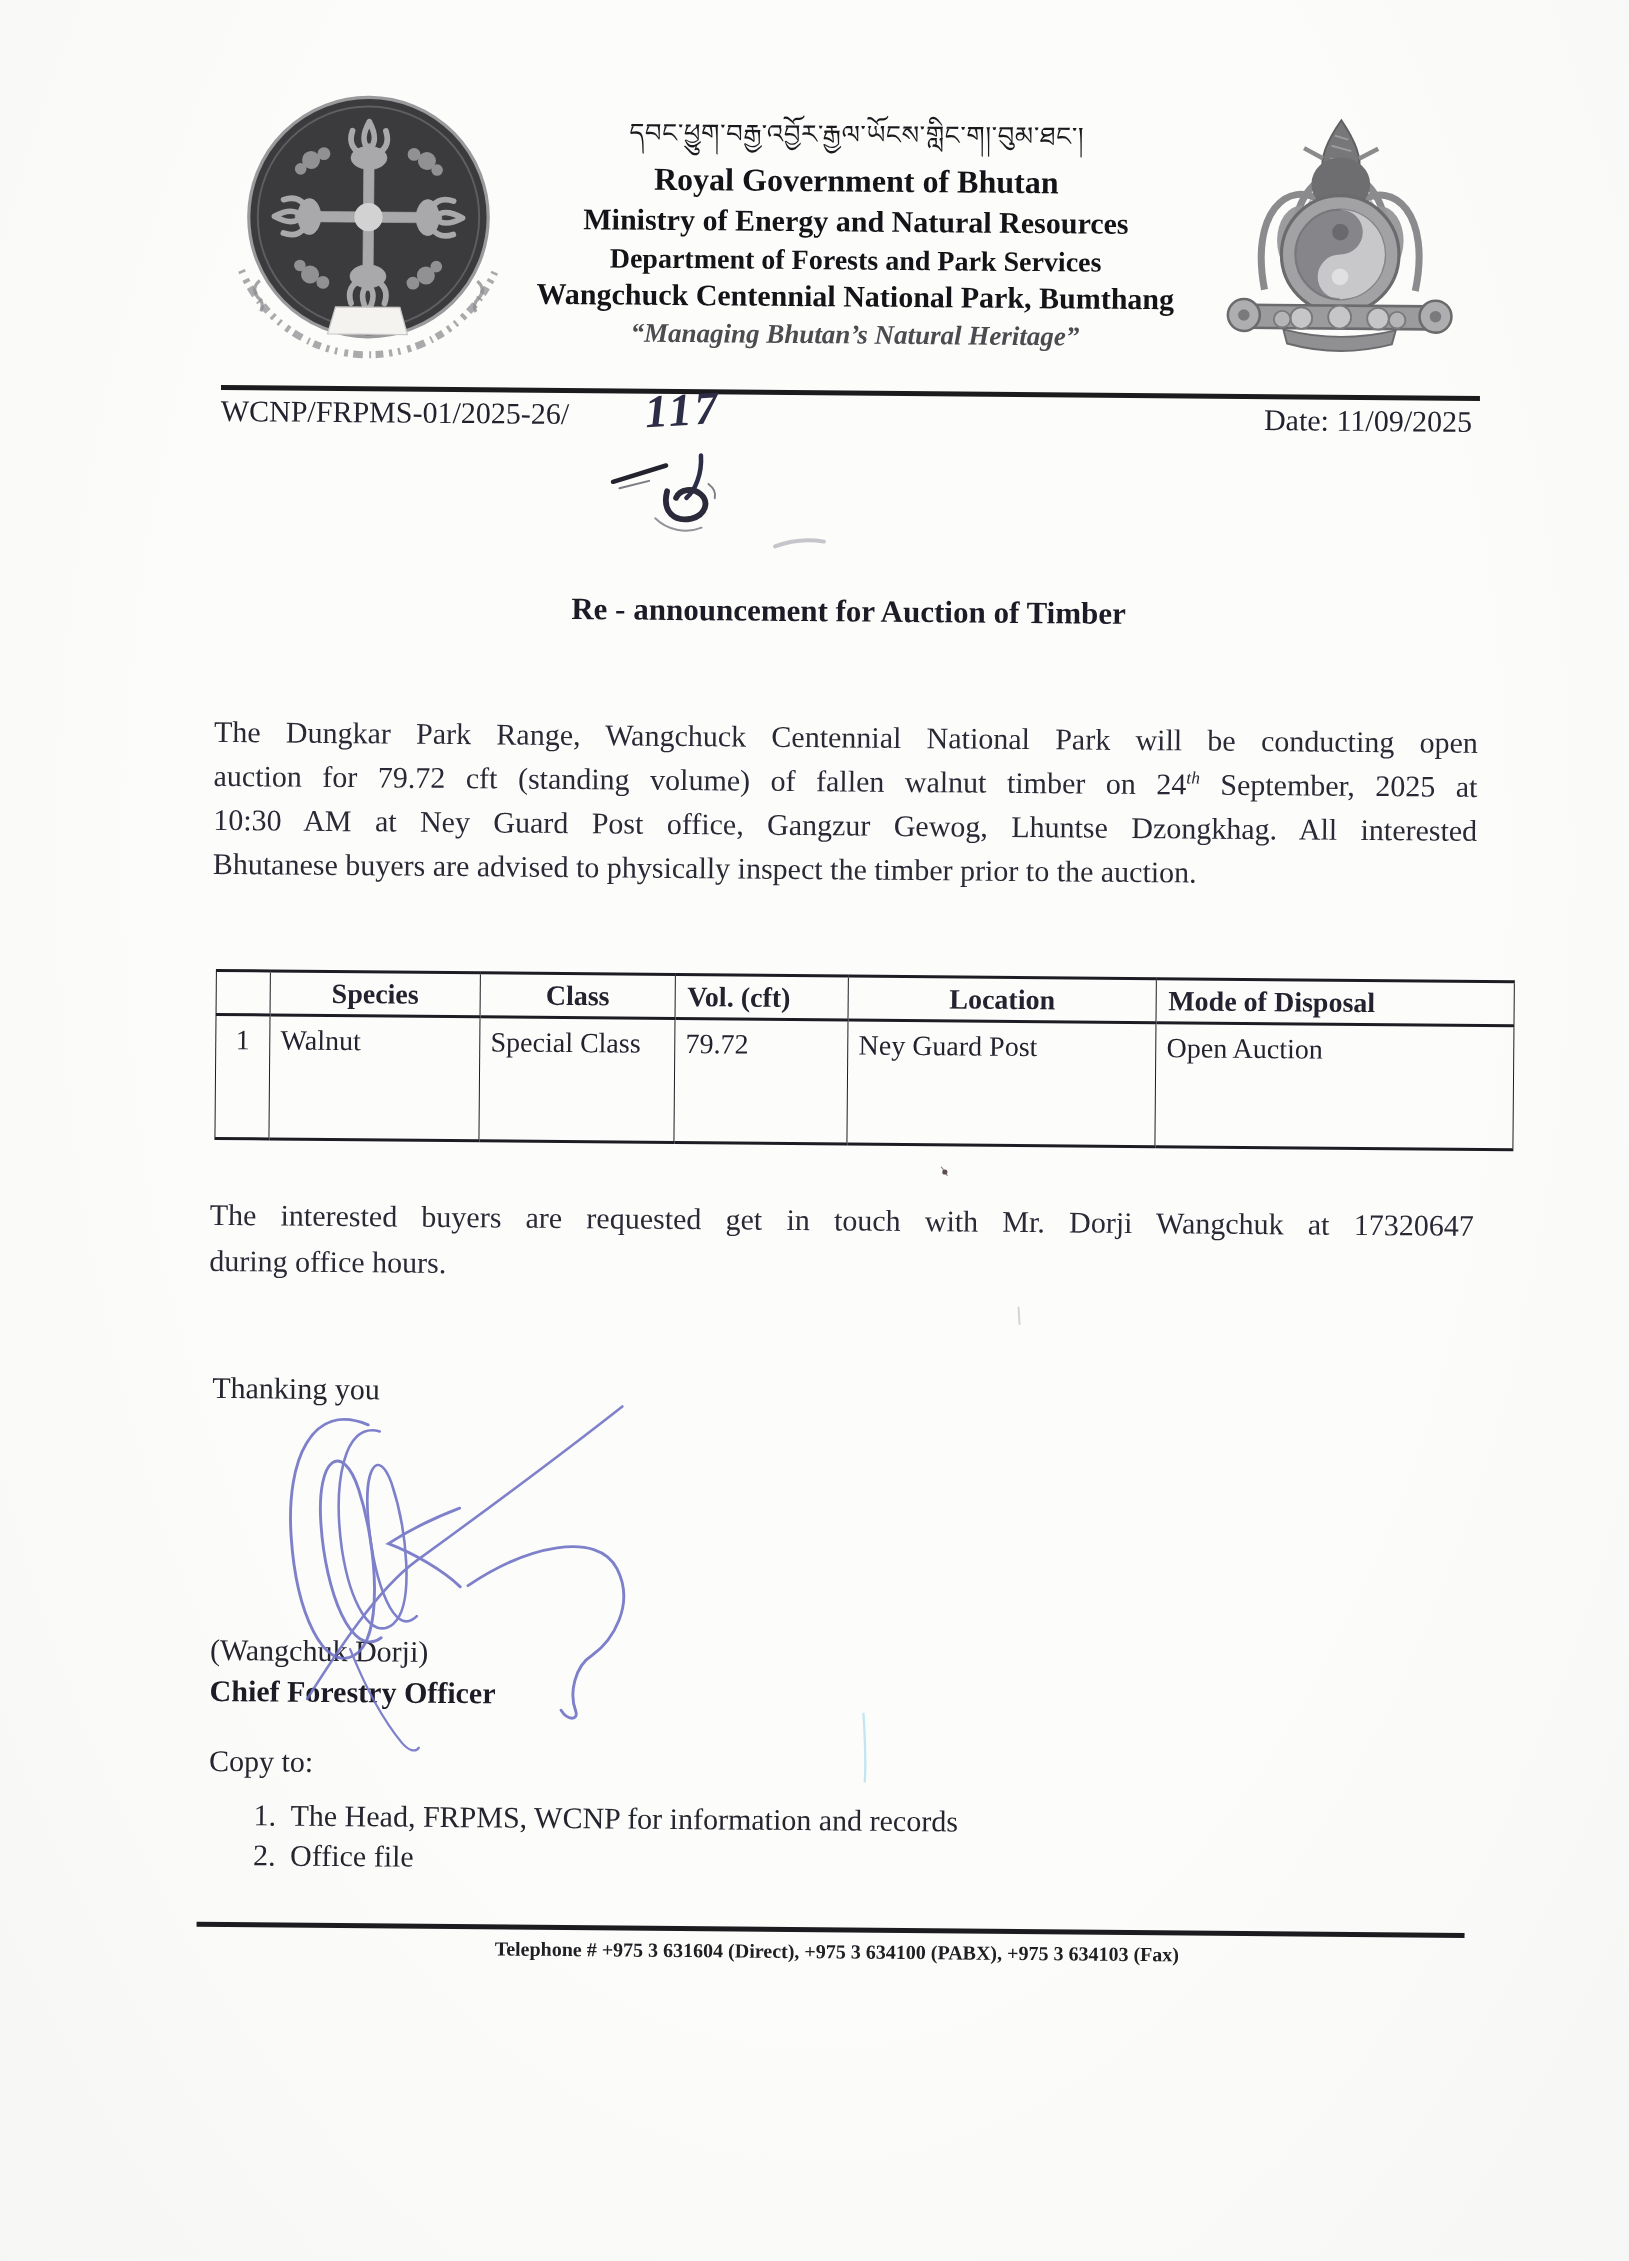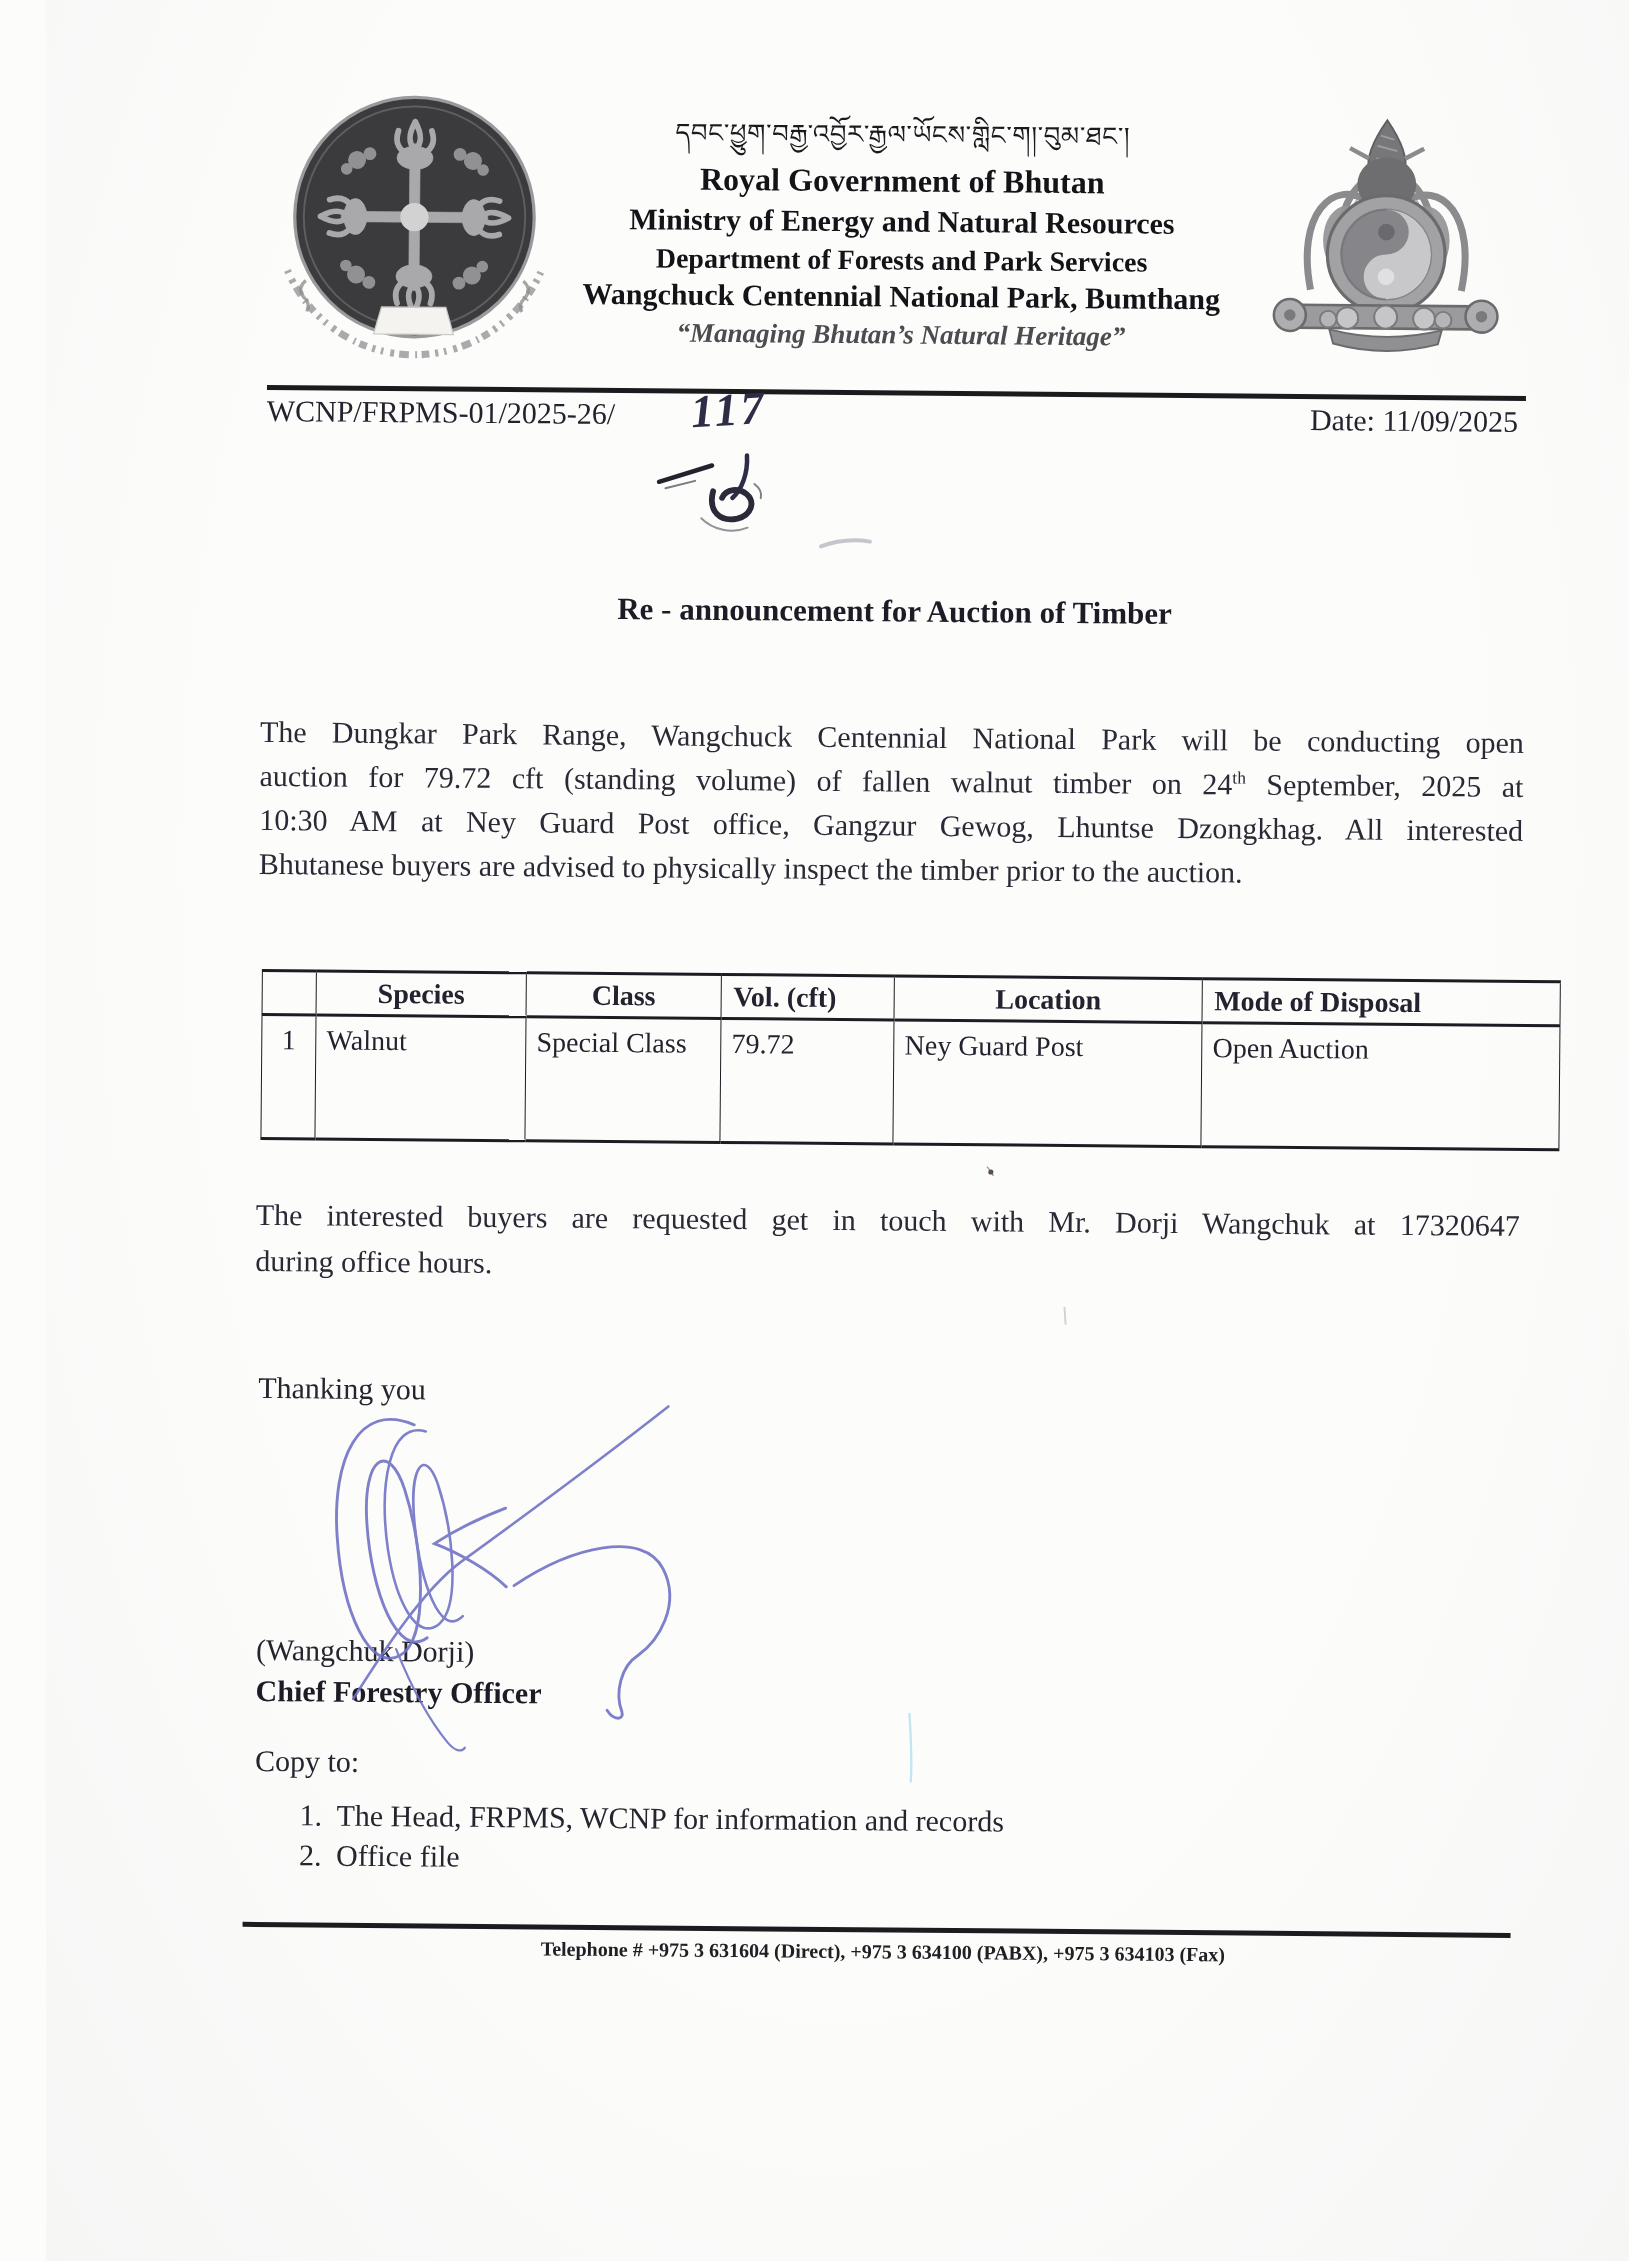--- a/index.html
+++ b/index.html
@@ -8,21 +8,20 @@
     background: #fcfcfb;
     font-family: "Liberation Serif", serif;
     position: relative;
     overflow: hidden;
   }
   .page {
     position: absolute; inset: 0;
     background:
       radial-gradient(ellipse at 50% 38%, rgba(255,255,255,0) 55%, rgba(150,150,155,0.06) 100%),
       #fcfcfb;
-    margin-left: 46px;
   }
   .scan {
     position: absolute; inset: 0;
     transform: rotate(0.5deg);
     transform-origin: 221px 387px;
   }
   .abs { position: absolute; }
 
   
   .seal-left { left: 237px; top: 92px; width: 260px; height: 303px; }
@@ -46,21 +45,21 @@
     left: 645px; top: 379px;
     font-style: italic; font-weight: 600; font-size: 46px;
     letter-spacing: 3.2px; color: #2d2d47;
     transform: rotate(-4deg);
   }
 
   .subject { left: 221px; top: 588px; width: 1259px; text-align: center; font-weight: bold; font-size: 31px; color: #1d1c26; }
 
   .bodytext { left: 217px; top: 710px; width: 1264px; font-size: 30px; line-height: 44px; color: #2a2935; }
   .jl { text-align: justify; text-align-last: justify; }
-  .bodytext sup, .sup { font-size: 17.4px; vertical-align: super; line-height: 0; }
+  .bodytext sup, .sup { font-size: 17.4px; vertical-align: super; line-height: 0; font-style: italic; }
 
   table.auction {
     position: absolute; left: 221px; top: 969px; width: 1299px;
     border-collapse: collapse; table-layout: fixed;
     font-size: 28px; color: #23222e;
   }
   table.auction th, table.auction td { border: 1.9px solid #1c1c22; }
   table.auction thead th { border-top-width: 3.9px; border-bottom-width: 3.9px; height: 41px; font-weight: bold; padding: 0 9px; }
   table.auction tbody td { border-bottom-width: 3.2px; height: 106px; vertical-align: top; padding: 7.7px 10.3px; }
   .th-center { text-align: center; }

